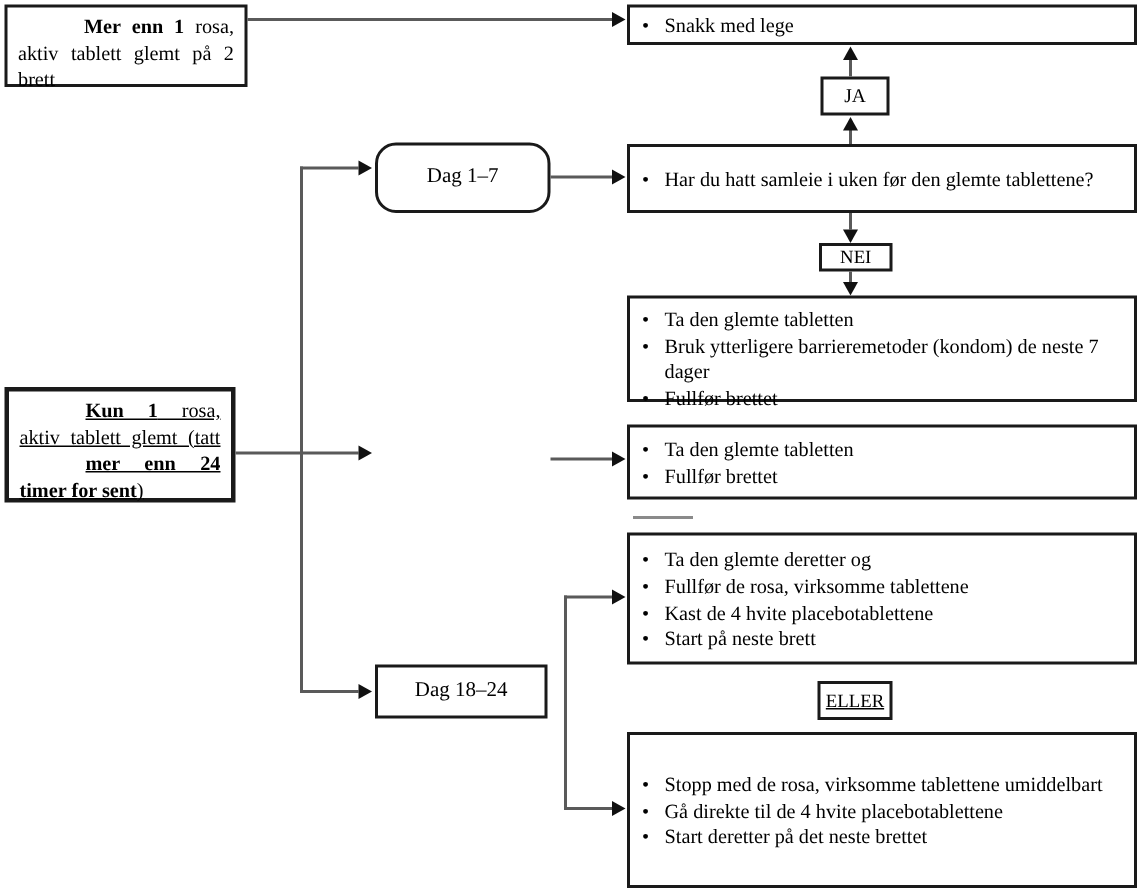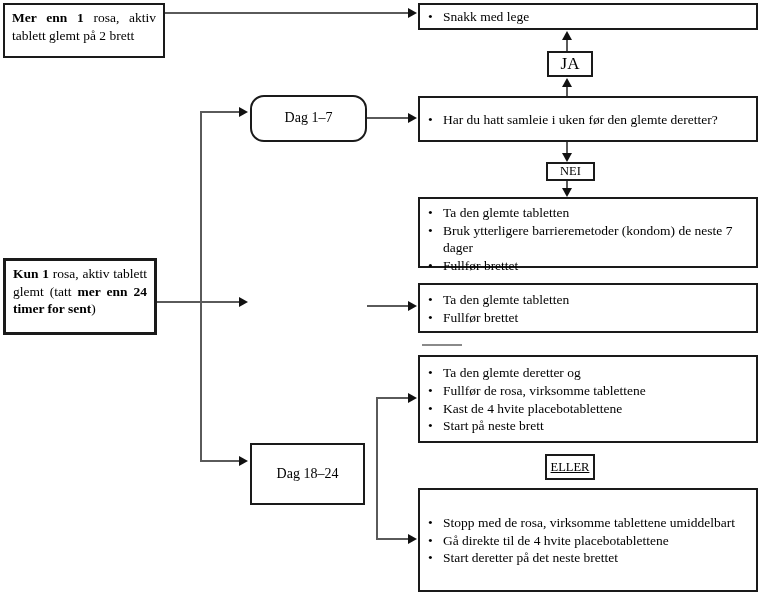--- a/index.html
+++ b/index.html
@@ -13,29 +13,29 @@
   }
   .box{
     position:absolute;
     box-sizing:border-box;
     border:2px solid #1a1a1a;
     background:#fff;
     font-size:13.5px;
     line-height:1.3;
   }
   .cond{padding:4px 7px;text-align:justify;}
-  .cond.thick{border-width:3px;}
+  .cond.thick{border-width:3px;text-decoration:underline;}
   .daybox{display:flex;align-items:center;justify-content:center;font-size:14px;}
-  .lblbox{display:flex;align-items:center;justify-content:center;font-size:17px;}
+  .lblbox{display:flex;align-items:center;justify-content:center;font-size:13px;}
   .actbox{padding:5px 8px 4px 8px;}
   .actbox.vcenter{display:flex;flex-direction:column;justify-content:center;}
   .brow{display:flex;}
   .bullet{flex:none;width:9px;text-align:left;margin-right:6px;}
   .btxt{flex:1;}
-  b{font-weight:bold;}
+  b{font-weight:bold;margin-left:44px;}
   .hline,.vline{position:absolute;background:#5a5a5a;}
   .hline{height:2px;}
   .vline{width:2px;}
   .grayline{position:absolute;height:2px;background:#8a8a8a;}
   .arr{position:absolute;width:0;height:0;}
   .arr-r{border-top:5px solid transparent;border-bottom:5px solid transparent;border-left:9px solid #111;}
   .arr-u{border-left:5px solid transparent;border-right:5px solid transparent;border-bottom:9px solid #111;}
   .arr-d{border-left:5px solid transparent;border-right:5px solid transparent;border-top:9px solid #111;}
 </style>
 </head>
@@ -47,39 +47,39 @@
     <b>Mer enn 1</b><span> rosa, aktiv tablett glemt på 2 brett</span>
   </div>
 
   <div class="box cond thick" style="left:3px;top:258px;width:154px;height:77px;">
     <b>Kun 1</b><span> rosa, aktiv tablett glemt (tatt </span><b>mer enn 24 timer for sent</b><span>)</span>
   </div>
 
   <div class="box daybox" style="left:250px;top:95px;width:117px;height:47px;border-radius:14px;">
     <span>Dag 1–7</span>
   </div>
-  <div class="box daybox" style="left:250px;top:443px;width:115px;height:62px;">
+  <div class="box daybox" style="left:250px;top:443px;width:115px;height:36px;">
     <span>Dag 18–24</span>
   </div>
 
   <div class="box actbox vcenter" style="left:418px;top:3px;width:340px;height:27px;">
     <div class="brow">
       <span class="bullet">•</span>
       <span class="btxt">Snakk med lege</span>
     </div>
   </div>
 
   <div class="box lblbox" style="left:547px;top:51px;width:46px;height:26px;">
     <span>JA</span>
   </div>
 
   <div class="box actbox vcenter" style="left:418px;top:96px;width:340px;height:46px;">
     <div class="brow">
       <span class="bullet">•</span>
-      <span class="btxt">Har du hatt samleie i uken før den glemte deretter?</span>
+      <span class="btxt">Har du hatt samleie i uken før den glemte tablettene?</span>
     </div>
   </div>
 
   <div class="box lblbox" style="left:546px;top:162px;width:49px;height:19px;font-size:12.5px;">
     <span>NEI</span>
   </div>
 
   <div class="box actbox" style="left:418px;top:197px;width:340px;height:71px;">
     <div class="brow">
       <span class="bullet">•</span>

